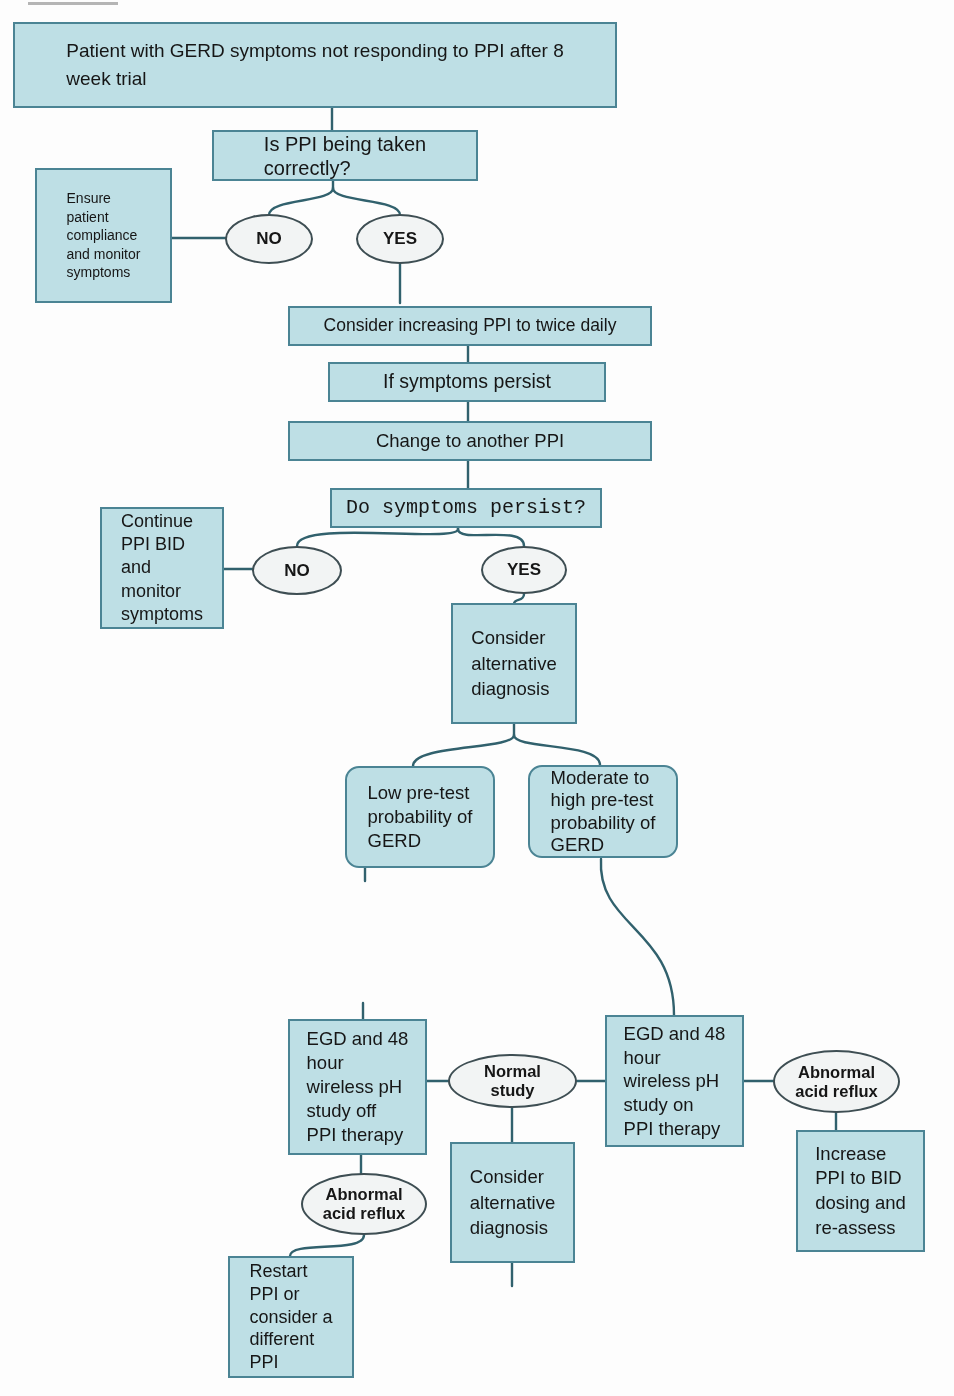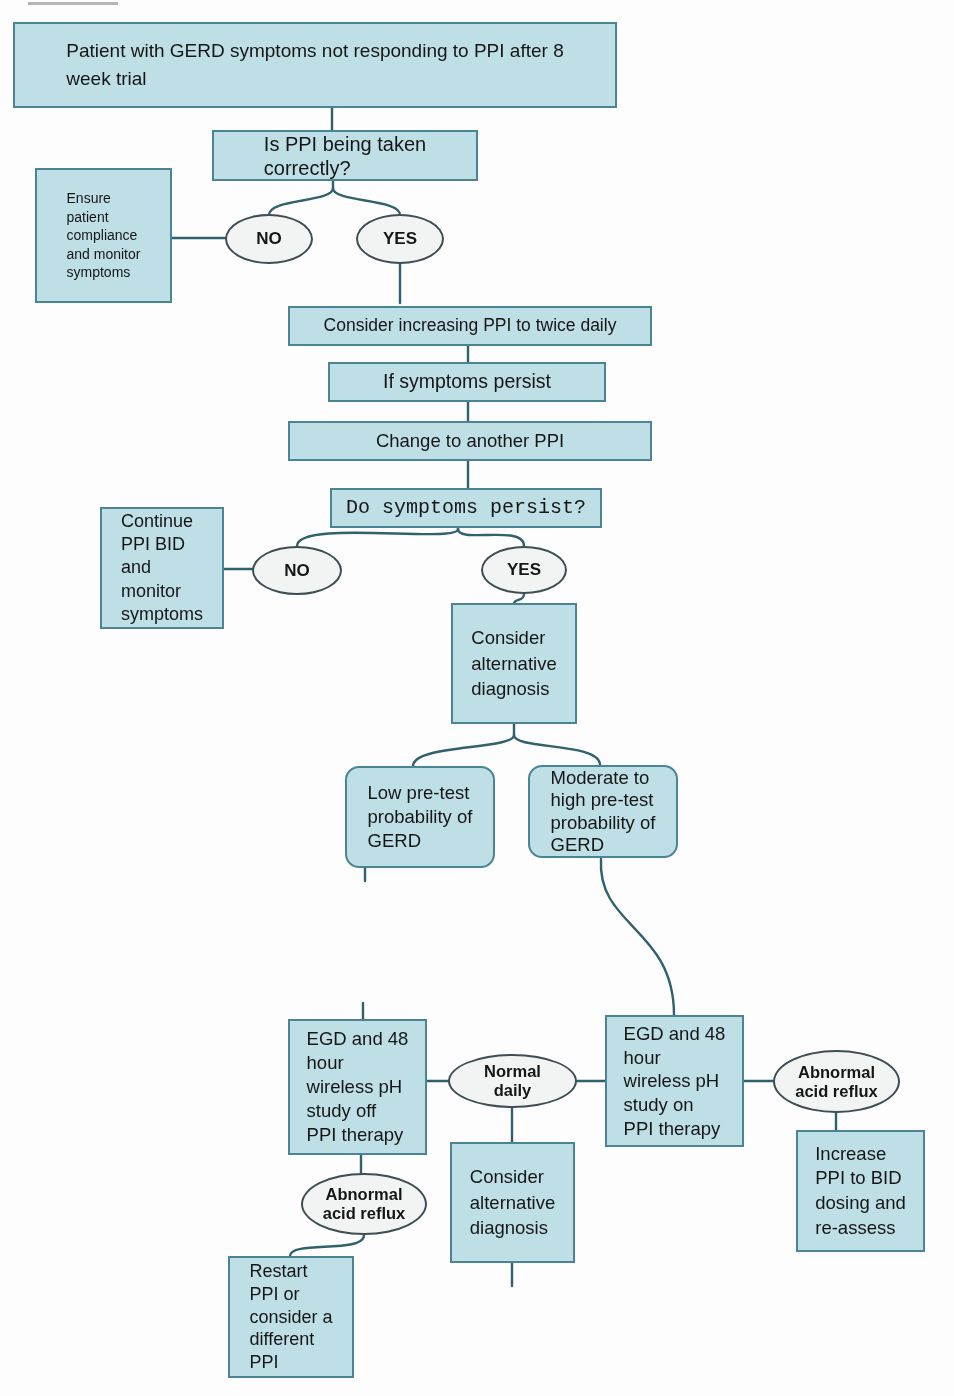--- a/index.html
+++ b/index.html
@@ -142,21 +142,21 @@
 
   <div class="ellipse" style="left:225px;top:214px;width:88px;height:50px;font-size:17px;">NO</div>
 
   <div class="ellipse" style="left:356px;top:214px;width:88px;height:50px;font-size:17px;">YES</div>
 
   <div class="ellipse" style="left:252px;top:546px;width:90px;height:49px;font-size:17px;">NO</div>
 
   <div class="ellipse" style="left:481px;top:546px;width:86px;height:48px;font-size:17px;">YES</div>
 
   <div class="ellipse" style="left:448px;top:1054px;width:129px;height:54px;">Normal
-daily</div>
+study</div>
 
   <div class="ellipse" style="left:773px;top:1050px;width:127px;height:63px;">Abnormal
 acid reflux</div>
 
   <div class="ellipse" style="left:301px;top:1173px;width:126px;height:62px;">Abnormal
 acid reflux</div>
 
 </div>
 
 </body></html>

